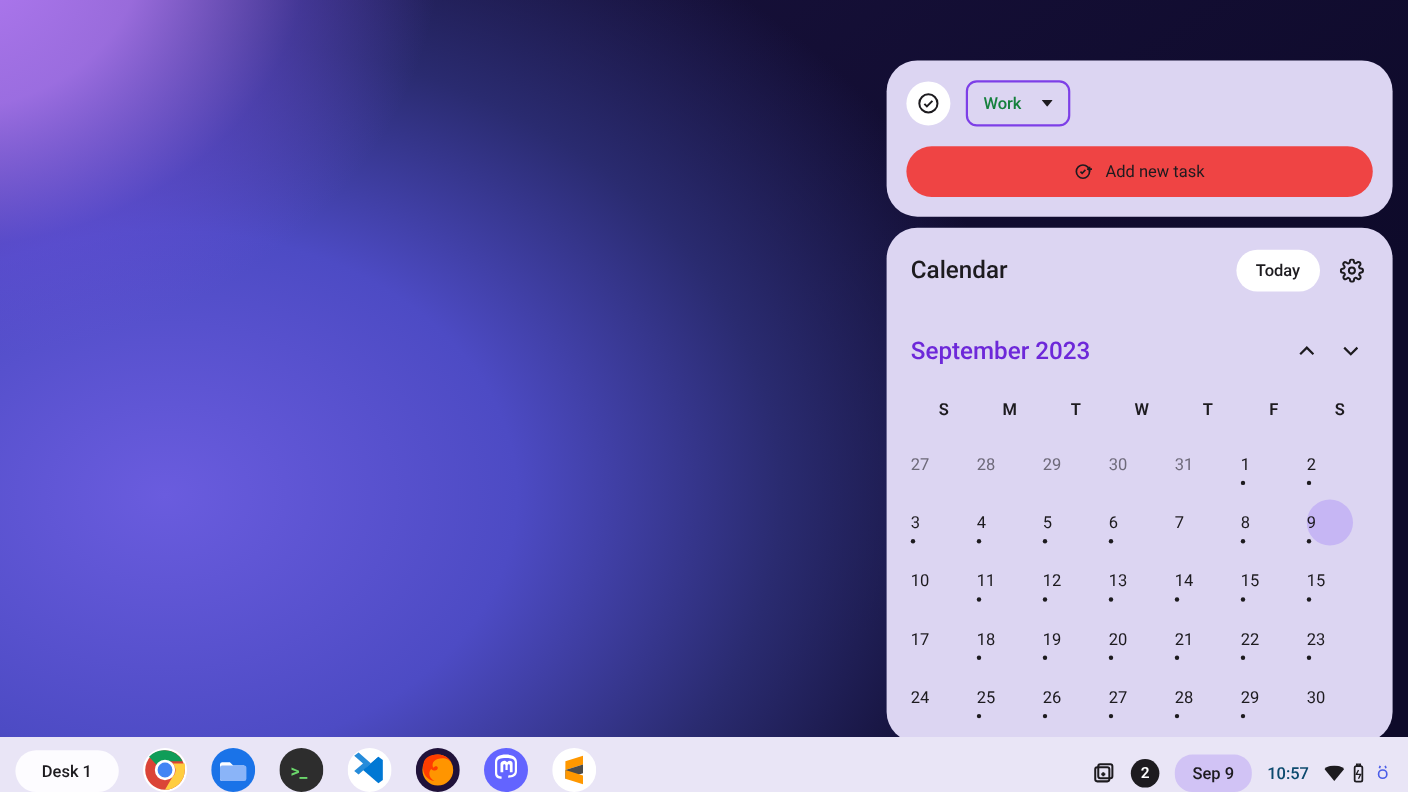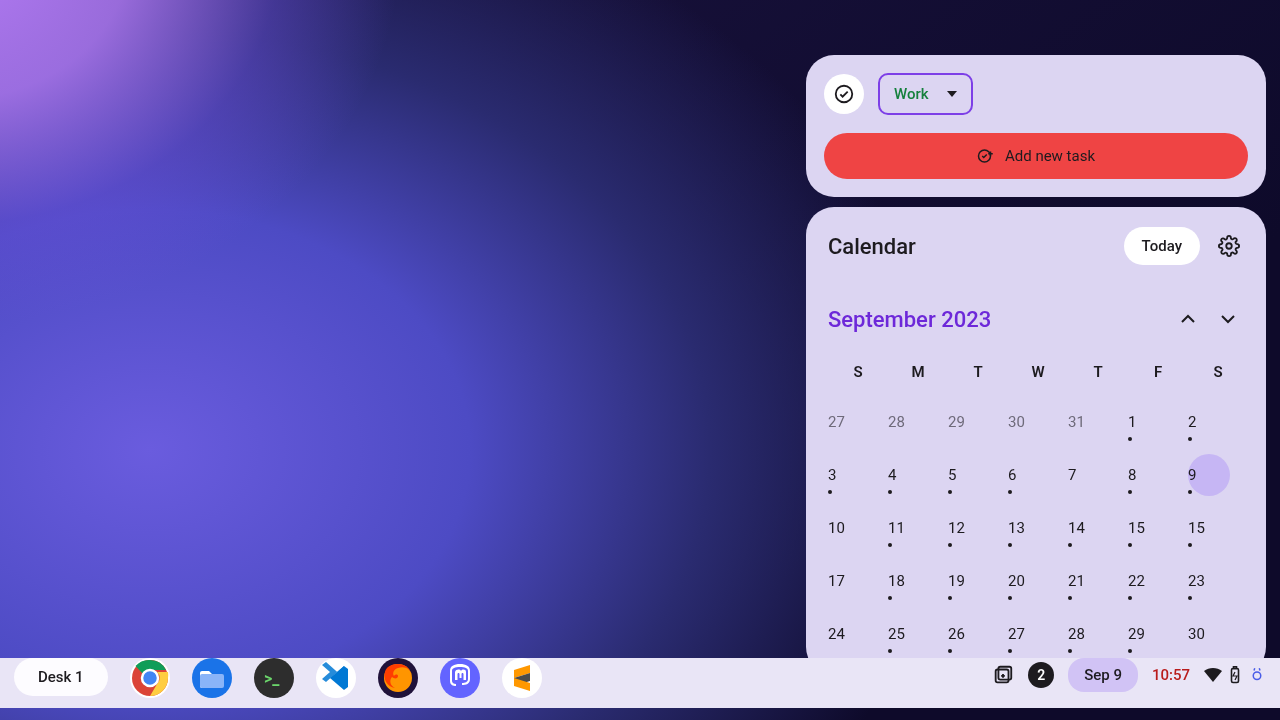--- a/index.html
+++ b/index.html
@@ -31,28 +31,28 @@
 .chev-btn { width: 40px; height: 40px; display: flex; align-items: center; justify-content: center; }
 .grid { display: grid; grid-template-columns: repeat(7, 1fr); text-align: center; }
 .dow { font-size: 15px; font-weight: 600; color: #1d1b1f; padding: 14px 0; }
 .day { position: relative; height: 53px; display: flex; align-items: center; font-size: 15px; color: #1d1b1f; }
 .day.muted { color: #6e6a7a; }
 .day.today::before { content: ""; position: absolute; width: 42px; height: 42px; border-radius: 50%; background: #c6b6f4; z-index: 0; }
 .day span { position: relative; z-index: 1; }
 .day .dot { position: absolute; bottom: 7px; width: 4px; height: 4px; border-radius: 50%; background: #1d1b1f; }
 
 
-.shelf { position: absolute; left: 0; right: 0; bottom: 12px; height: 50px; background: #e9e5f6; display: flex; align-items: flex-start; padding: 0 14px; gap: 22px; }
+.shelf { position: absolute; left: 0; right: 0; bottom: 0; height: 50px; background: #e9e5f6; display: flex; align-items: flex-end; padding: 0 14px; gap: 22px; }
 .desk-pill { background: #fdfcff; border-radius: 22px; padding: 10px 24px; font-size: 15px; font-weight: 500; color: #1d1b1f; }
 .app-icons { display: flex; gap: 22px; align-items: center; }
 .app-icon { width: 40px; height: 40px; border-radius: 50%; display: flex; align-items: center; justify-content: center; }
 .status { margin-left: auto; display: flex; align-items: center; gap: 14px; }
 .count-badge { width: 26px; height: 26px; border-radius: 50%; background: #1d1b1f; color: #fff; font-size: 14px; font-weight: 600; display: flex; align-items: center; justify-content: center; }
 .date-pill { background: #d1c3f5; border-radius: 16px; padding: 8px 16px; font-size: 15px; font-weight: 500; color: #1d1b1f; }
-.status-text { font-size: 15px; font-weight: 500; color: #b91c1c; }
+.status-text { font-size: 15px; font-weight: 500; color: #0c4a6e; }
 .status-icons { display: flex; gap: 8px; align-items: center; }
 svg { display: block; }
 </style>
 </head>
 <body>
 
 <div class="widgets">
 
   <div class="card tasks-card">
     <div class="tasks-top">

